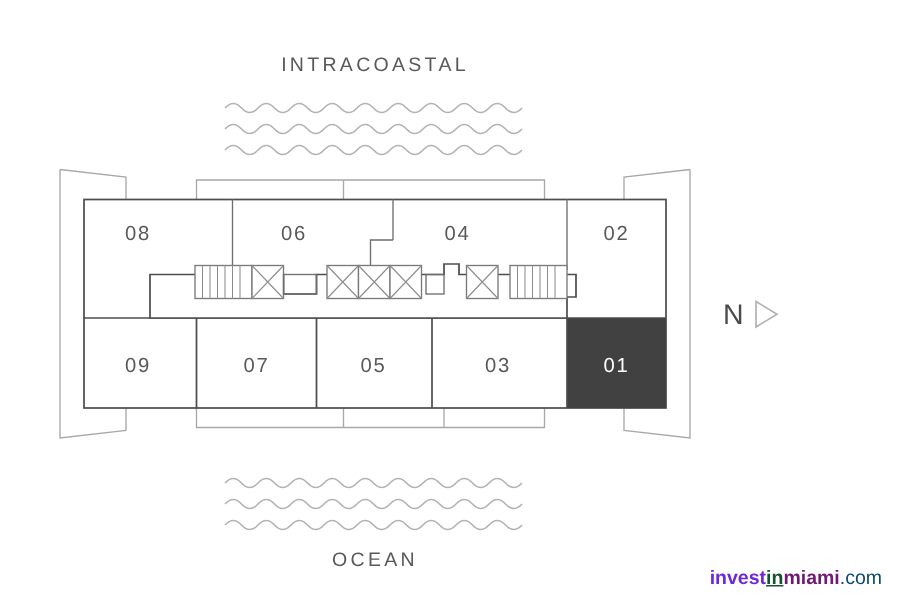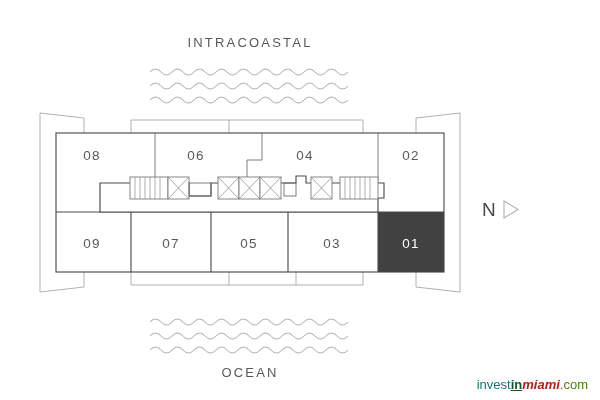--- a/index.html
+++ b/index.html
@@ -98,24 +98,24 @@
   }
   #logo {
     position: absolute;
     right: 12px;
     bottom: 8px;
     font-family: "Liberation Sans", sans-serif;
     font-size: 13px;
     letter-spacing: 0px;
     white-space: nowrap;
   }
-  #logo .lg-invest { color: #0f766e; font-weight: normal; }
+  #logo .lg-invest { color: #6d28d9; font-weight: bold; }
   #logo .lg-in { color: #14532d; font-weight: bold; text-decoration: underline; }
-  #logo .lg-miami { color: #b91c1c; font-weight: bold; font-style: italic; }
-  #logo .lg-com { color: #4d7c0f; font-weight: normal; }
+  #logo .lg-miami { color: #701a75; font-weight: bold; }
+  #logo .lg-com { color: #0c4a6e; font-weight: normal; }
 </style>
 </head>
 <body>
 
 <div id="stage">
 
   <svg id="plan-svg" viewBox="0 0 600 400">
 
     <text class="label-text" x="250" y="47" text-anchor="middle">INTRACOASTAL</text>
 

